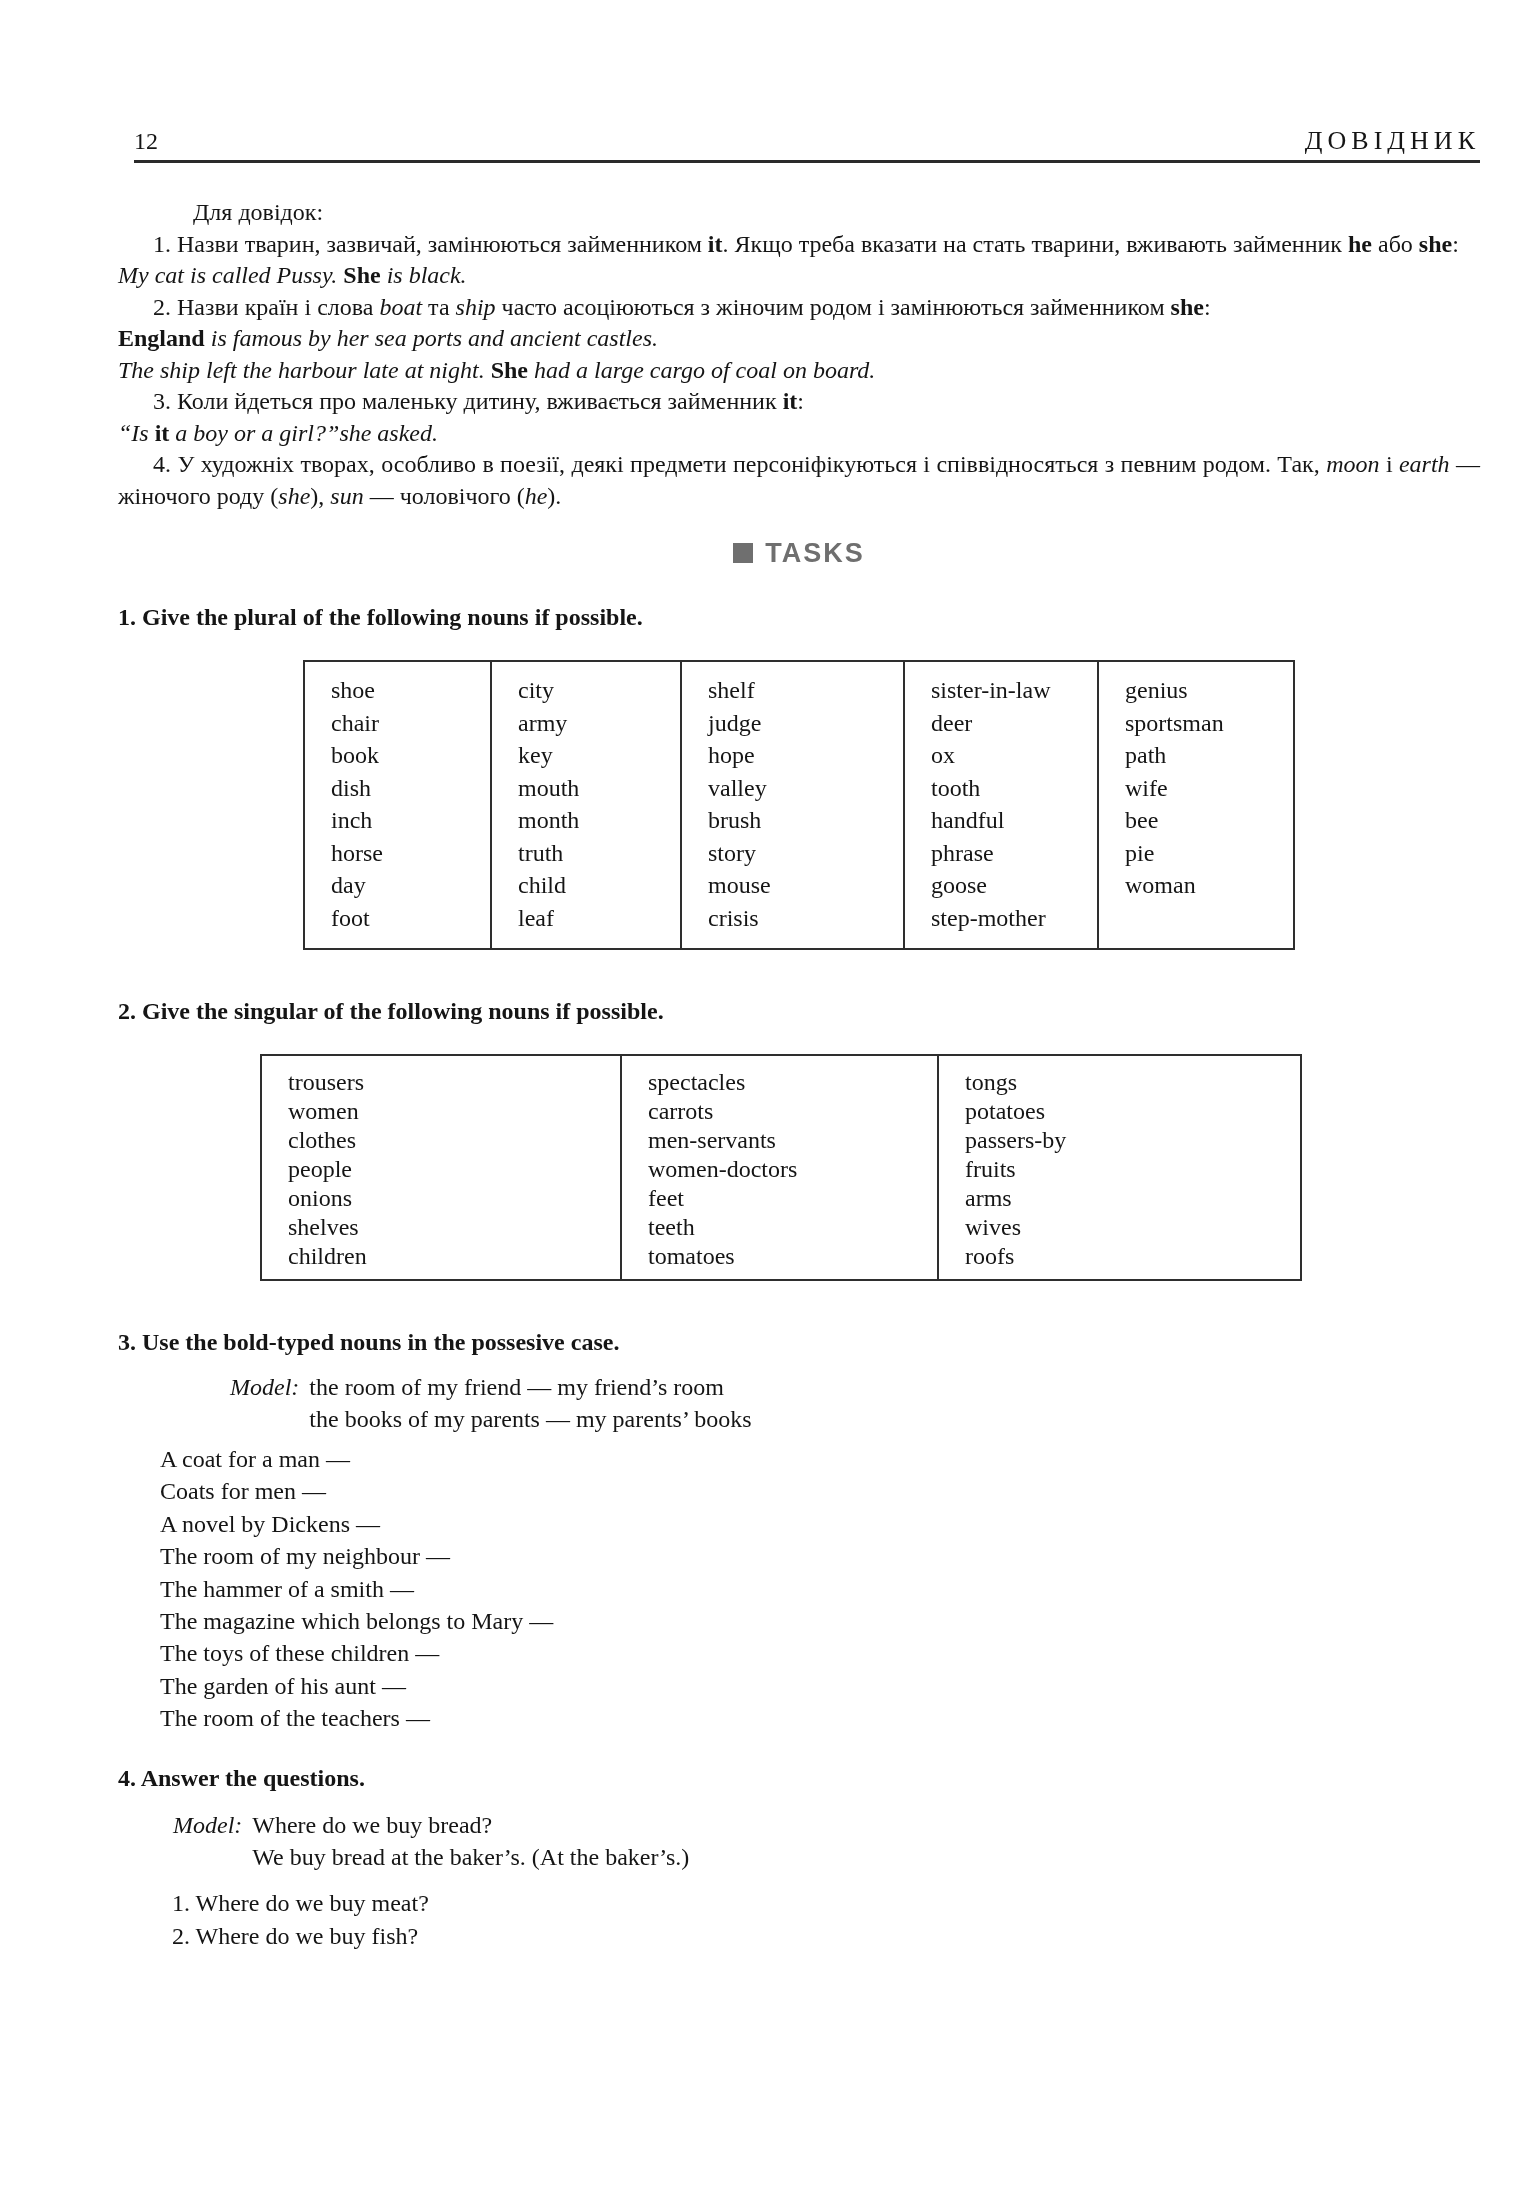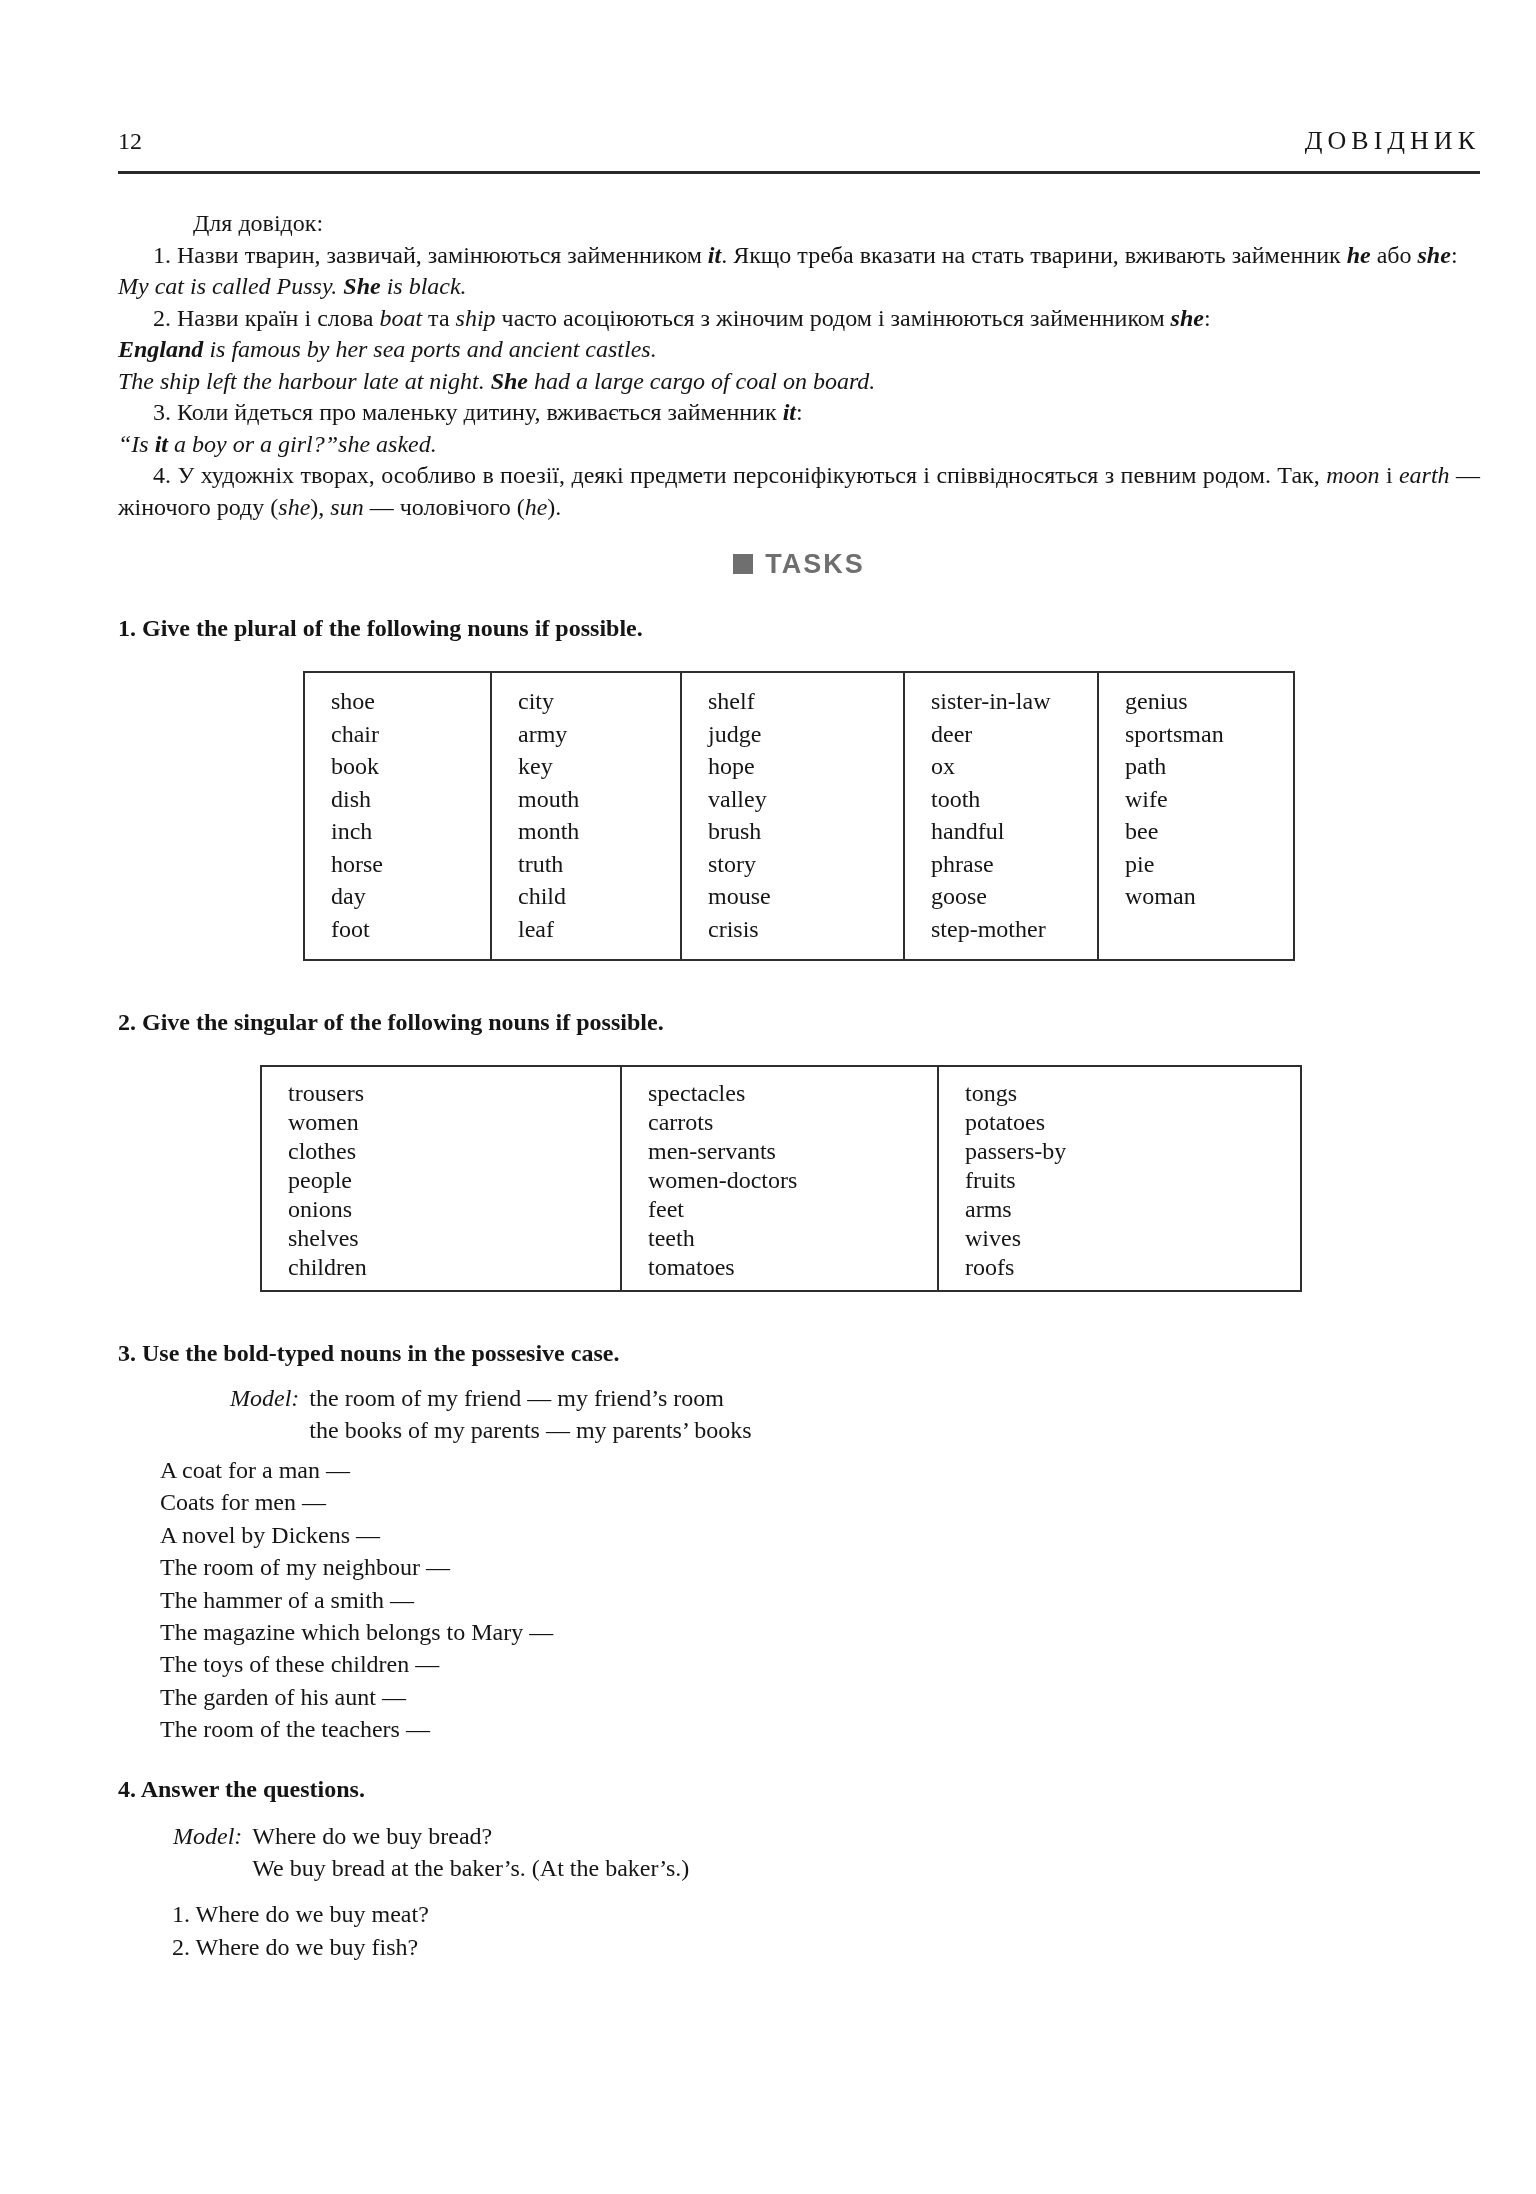--- a/index.html
+++ b/index.html
@@ -10,34 +10,35 @@
     padding:128px 56px 0 118px;
     background:#ffffff;
     font-family:"Liberation Serif","DejaVu Serif",serif;
     color:#151515;
     font-size:24px;
   }
   
   .hdr{
     display:flex;justify-content:space-between;align-items:flex-end;
     border-bottom:3px solid #2a2a2a;
-    padding-bottom:17px;
+    padding-bottom:6px;
+    margin-left:16px;
   }
   .hdr .pnum{font-size:24px;line-height:26px;}
   .hdr .rtitle{font-size:26px;line-height:26px;letter-spacing:5px;}
   
   .intro{margin-top:34px;line-height:31.5px;}
   .intro p{margin:0;padding:0;}
   .para-ind{text-indent:35px;}
   .lead-ind{text-indent:75px;}
   .just{text-align:justify;}
   .example{padding-left:72px;}
   .fs-i{font-style:italic;}
   .fs-b{font-weight:400;margin-top:36px;}
-  .fs-bi{font-weight:700;font-style:italic;}
+  .fs-bi{font-weight:700;}
   
   .tasks-hd{
     margin-top:26px;height:30px;
     display:flex;justify-content:center;align-items:center;
     font-family:"Liberation Sans","DejaVu Sans",sans-serif;
     font-weight:700;font-size:27px;letter-spacing:2px;color:#6f6f6f;
   }
   .tasks-hd .sq{width:20px;height:20px;background:#6f6f6f;margin-right:12px;}
   
   .task-title{

